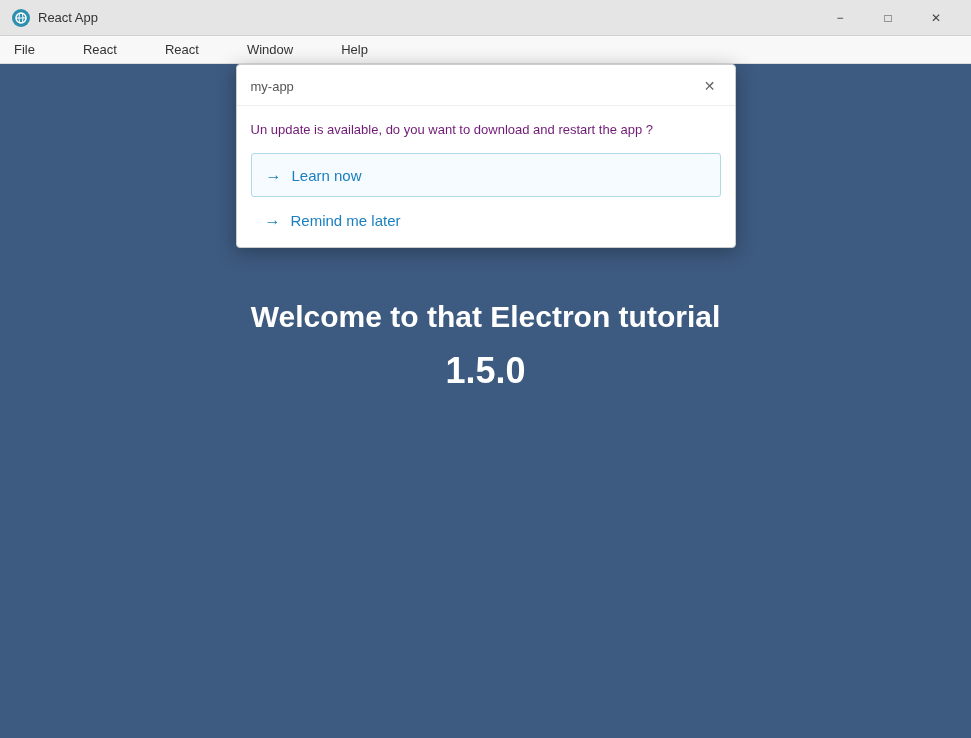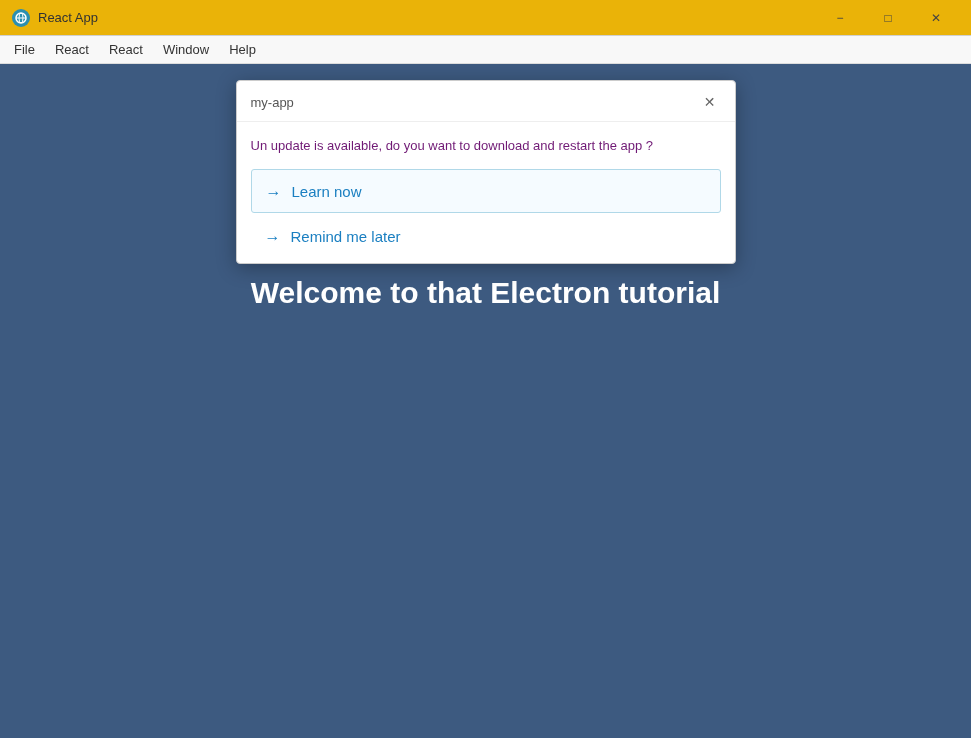--- a/index.html
+++ b/index.html
@@ -11,21 +11,21 @@
       overflow: hidden;
       background: #fff;
     }
 
     
     .title-bar {
       display: flex;
       align-items: center;
       justify-content: space-between;
       height: 36px;
-      background: #eab308;
+      background: #e5e5e5;
       padding: 0 12px;
       border-bottom: 1px solid #d0d0d0;
       user-select: none;
     }
 
     .title-bar-left {
       display: flex;
       align-items: center;
       gap: 8px;
     }
@@ -67,20 +67,21 @@
     }
 
     
     .menu-bar {
       display: flex;
       align-items: center;
       height: 28px;
       background: #f8f8f8;
       border-bottom: 1px solid #ddd;
       padding: 0 4px;
+      gap: 28px;
     }
 
     .menu-item {
       padding: 4px 10px;
       font-size: 13px;
       color: #333;
       cursor: pointer;
       border-radius: 3px;
     }
 
@@ -113,21 +114,21 @@
     .dialog-overlay {
       position: absolute;
       top: 0;
       left: 0;
       width: 100%;
       height: 100%;
       z-index: 10;
       display: flex;
       align-items: flex-start;
       justify-content: center;
-      padding-top: 16px;
+      padding-top: 0;
     }
 
     .dialog {
       background: #fff;
       border: 1px solid #ccc;
       border-radius: 4px;
       width: 500px;
       box-shadow: 0 4px 20px rgba(0,0,0,0.3);
       padding: 0;
     }
@@ -221,21 +222,21 @@
       font-size: 36px;
       font-weight: bold;
       color: #fff;
       margin-top: 16px;
     }
 
     .content-below-dialog {
       display: flex;
       flex-direction: column;
       align-items: center;
-      margin-top: 8px;
+      margin-top: 32px;
     }
   </style>
 </head>
 <body>
 
 <div class="title-bar">
   <div class="title-bar-left">
     <div class="app-icon">
       <svg width="12" height="12" viewBox="0 0 12 12" fill="none">
         <circle cx="6" cy="6" r="5" stroke="white" stroke-width="1.5"></circle>
@@ -288,15 +289,16 @@
         <button class="dialog-btn">
           <span class="btn-arrow">→</span>
           <span>Remind me later</span>
         </button>
       </div>
     </div>
   </div>
 
   <div class="content-below-dialog">
     <h1 class="welcome-text">Welcome to that Electron tutorial</h1>
+    <div class="version-text">1.5.0</div>
   </div>
 
 </div>
 
 </body></html>

